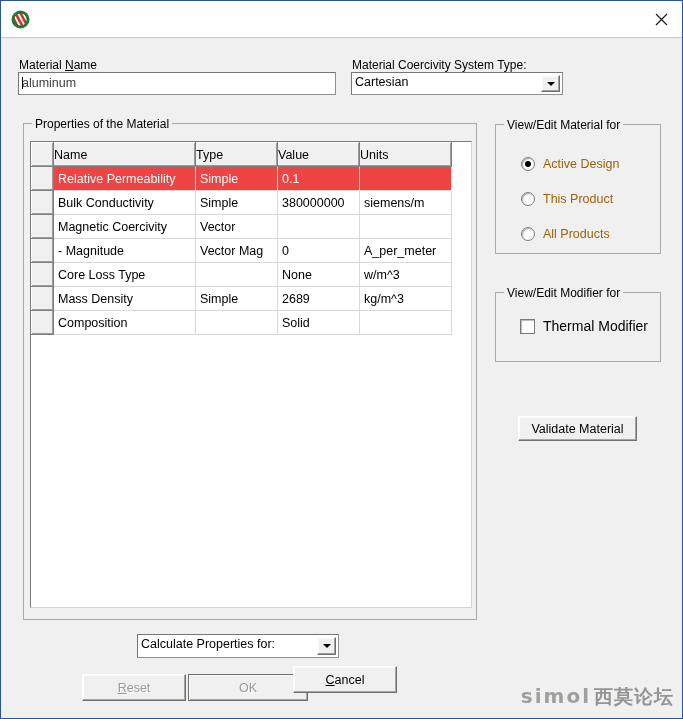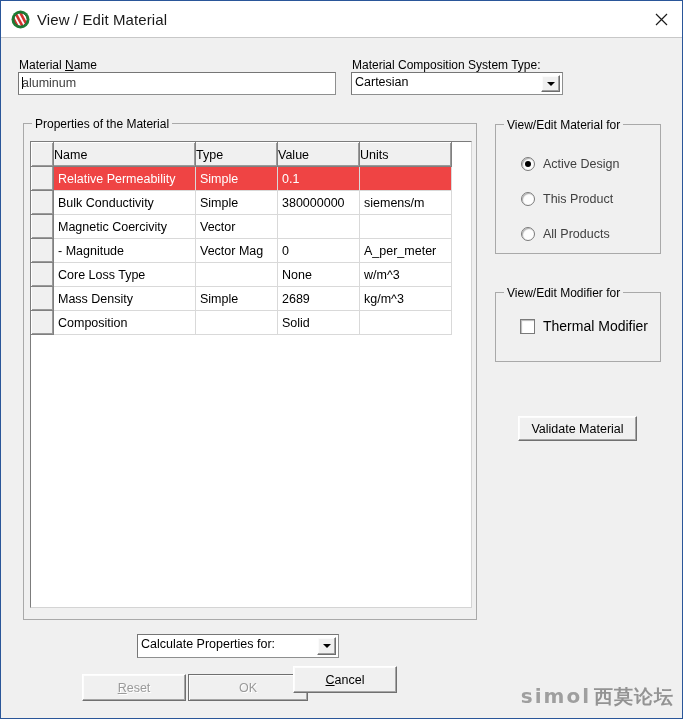--- a/index.html
+++ b/index.html
@@ -220,21 +220,21 @@
     flex: none;
   }
   .radio.on::after {
     content: "";
     position: absolute;
     left: 3px; top: 3px;
     width: 6px; height: 6px;
     border-radius: 50%;
     background: #000;
   }
-  .radio-label { font-size: 12.5px; color: #404040; }
+  .radio-label { font-size: 12.5px; color: #a16207; }
 
   
   .check-row {
     position: absolute;
     display: flex;
     align-items: center;
     white-space: nowrap;
   }
   .checkbox {
     width: 13px; height: 13px;
@@ -310,34 +310,33 @@
         <g clip-path="url(#cc)">
           <rect x="-2" y="0" width="2.6" height="20" fill="#d2322d" transform="rotate(-28 9.5 9.5)"></rect>
           <rect x="2.4" y="0" width="2.6" height="20" fill="#d2322d" transform="rotate(-28 9.5 9.5)"></rect>
           <rect x="6.8" y="0" width="2.6" height="20" fill="#d2322d" transform="rotate(-28 9.5 9.5)"></rect>
           <rect x="11.2" y="0" width="2.6" height="20" fill="#d2322d" transform="rotate(-28 9.5 9.5)"></rect>
           <rect x="15.6" y="0" width="2.6" height="20" fill="#d2322d" transform="rotate(-28 9.5 9.5)"></rect>
         </g>
         <circle cx="9.5" cy="9.5" r="6.6" fill="none" stroke="#14692c" stroke-width="1"></circle>
       </svg>
     </span>
-    <span id="title-text">View / Edit Material</span>
     <div id="close-btn">
       <svg width="13" height="13" viewBox="0 0 13 13">
         <path d="M1 1 L12 12 M12 1 L1 12" stroke="#1b1b1b" stroke-width="1.2" fill="none"></path>
       </svg>
     </div>
   </div>
 
   <div id="client">
 
     <div class="lbl" style="left:18px; top:20px;"><span>Material </span><u>N</u><span>ame</span></div>
     <div class="textbox" style="left:17px; top:34px; width:318px; height:23px;"><span class="caret"></span><span>aluminum</span></div>
 
-    <div class="lbl" style="left:351px; top:20px;">Material Composition System Type:</div>
+    <div class="lbl" style="left:351px; top:20px;">Material Coercivity System Type:</div>
     <div class="combo" style="left:350px; top:34px; width:212px; height:23px;">
       <span class="ctext">Cartesian</span>
       <span class="cbtn">
           <i class="arrow-dn"></i>
         </span>
     </div>
 
     <div class="groupbox" style="left:22px; top:85px; width:454px; height:497px;">
       <span class="gtitle">Properties of the Material</span>
 

